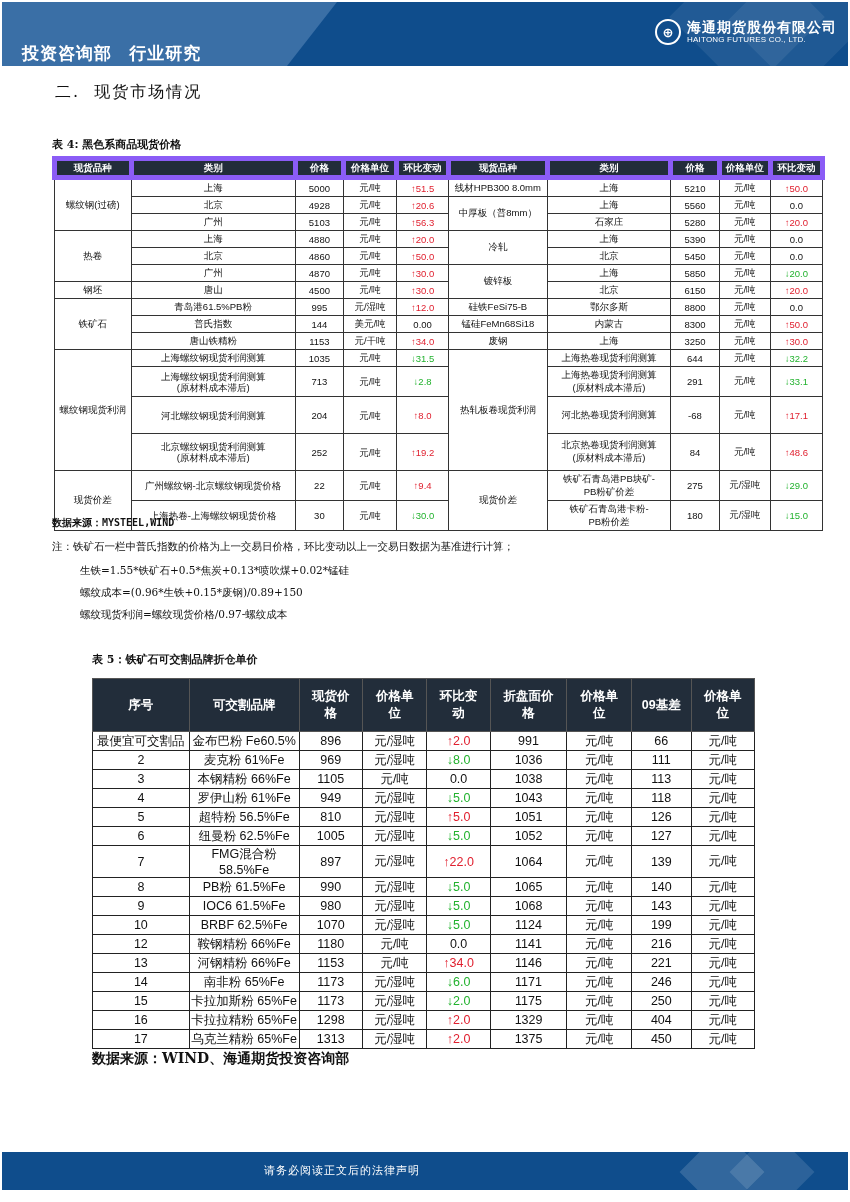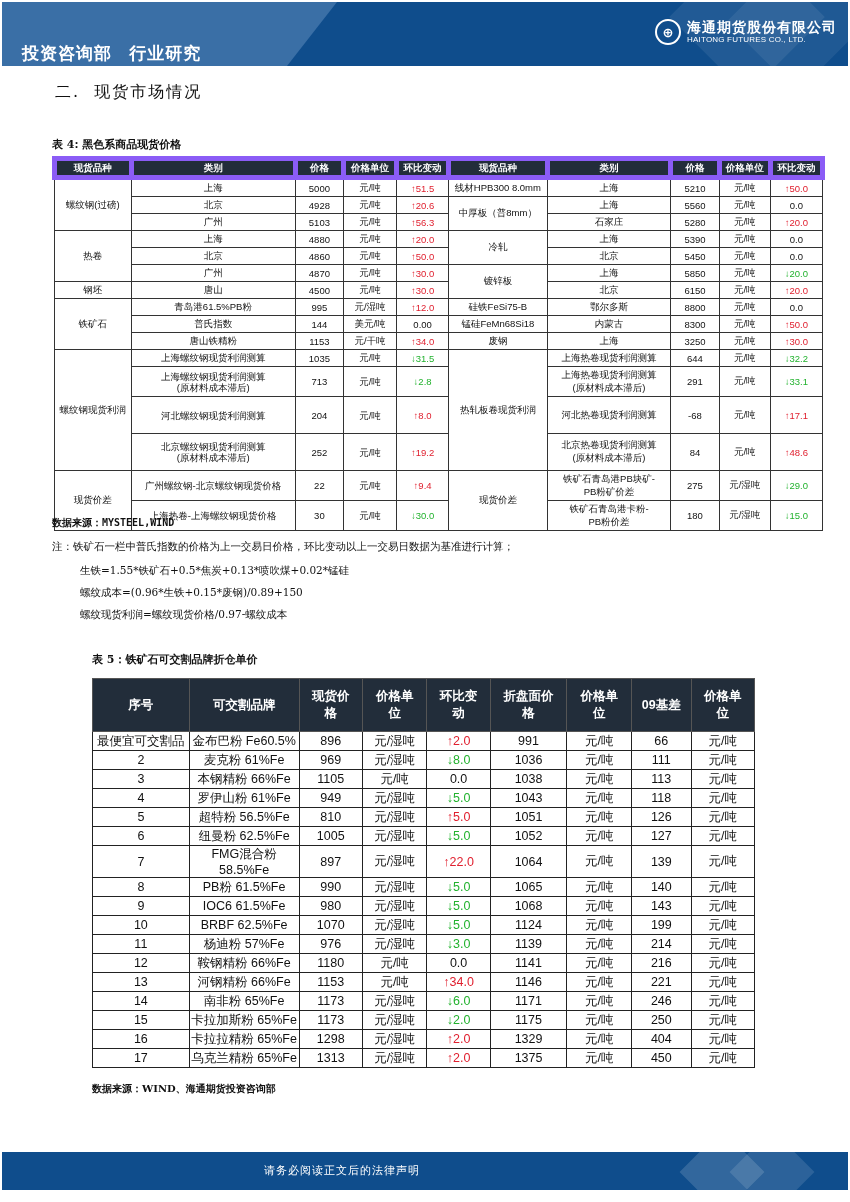--- a/index.html
+++ b/index.html
@@ -404,31 +404,20 @@
         <td>BRBF 62.5%Fe</td>
         <td>1070</td>
         <td>元/湿吨</td>
         <td class="down">↓5.0</td>
         <td>1124</td>
         <td>元/吨</td>
         <td>199</td>
         <td>元/吨</td>
       </tr>
       <tr>
-        <td>11</td>
-        <td>杨迪粉 57%Fe</td>
-        <td>976</td>
-        <td>元/湿吨</td>
-        <td class="down">↓3.0</td>
-        <td>1139</td>
-        <td>元/吨</td>
-        <td>214</td>
-        <td>元/吨</td>
-      </tr>
-      <tr>
         <td>12</td>
         <td>鞍钢精粉 66%Fe</td>
         <td>1180</td>
         <td>元/吨</td>
         <td class="zero">0.0</td>
         <td>1141</td>
         <td>元/吨</td>
         <td>216</td>
         <td>元/吨</td>
       </tr>
@@ -483,19 +472,19 @@
         <td>元/湿吨</td>
         <td class="up">↑2.0</td>
         <td>1375</td>
         <td>元/吨</td>
         <td>450</td>
         <td>元/吨</td>
       </tr>
     </tbody>
 </table>
 
-<div class="note" style="left:92px;top:1082px;font-weight:bold;font-size:10px;">数据来源：WIND、海通期货投资咨询部</div>
+<div class="note" style="left:92px;top:1050px;font-weight:bold;font-size:14px;">数据来源：WIND、海通期货投资咨询部</div>
 
 <div class="ftr">
   <div class="d1"></div>
   <div class="d2"></div>
   <div class="txt">请务必阅读正文后的法律声明</div>
 </div>
 
 </body></html>

